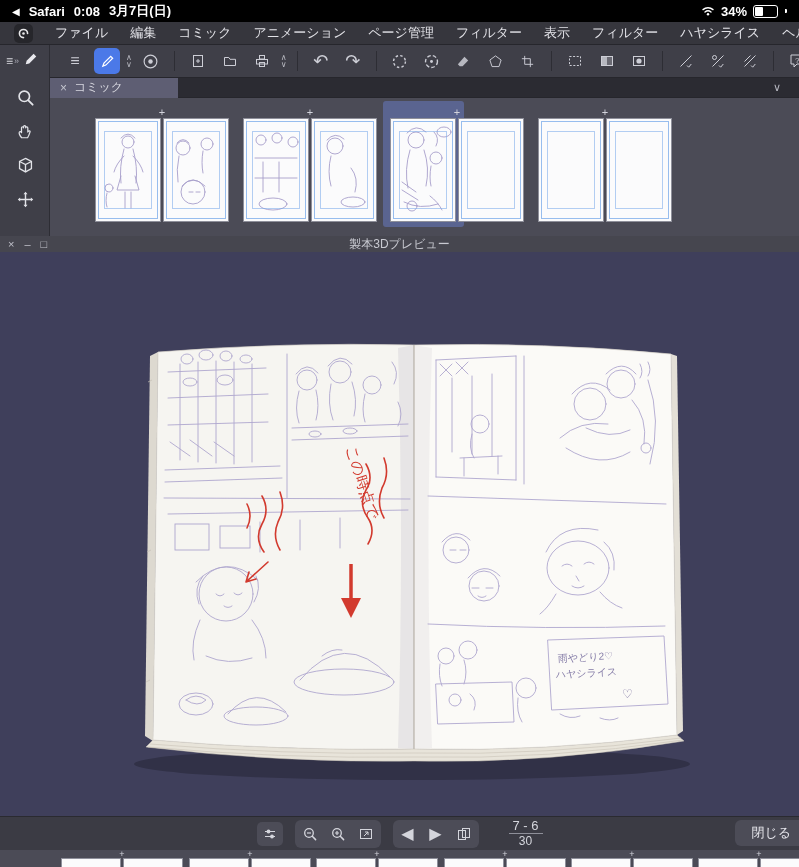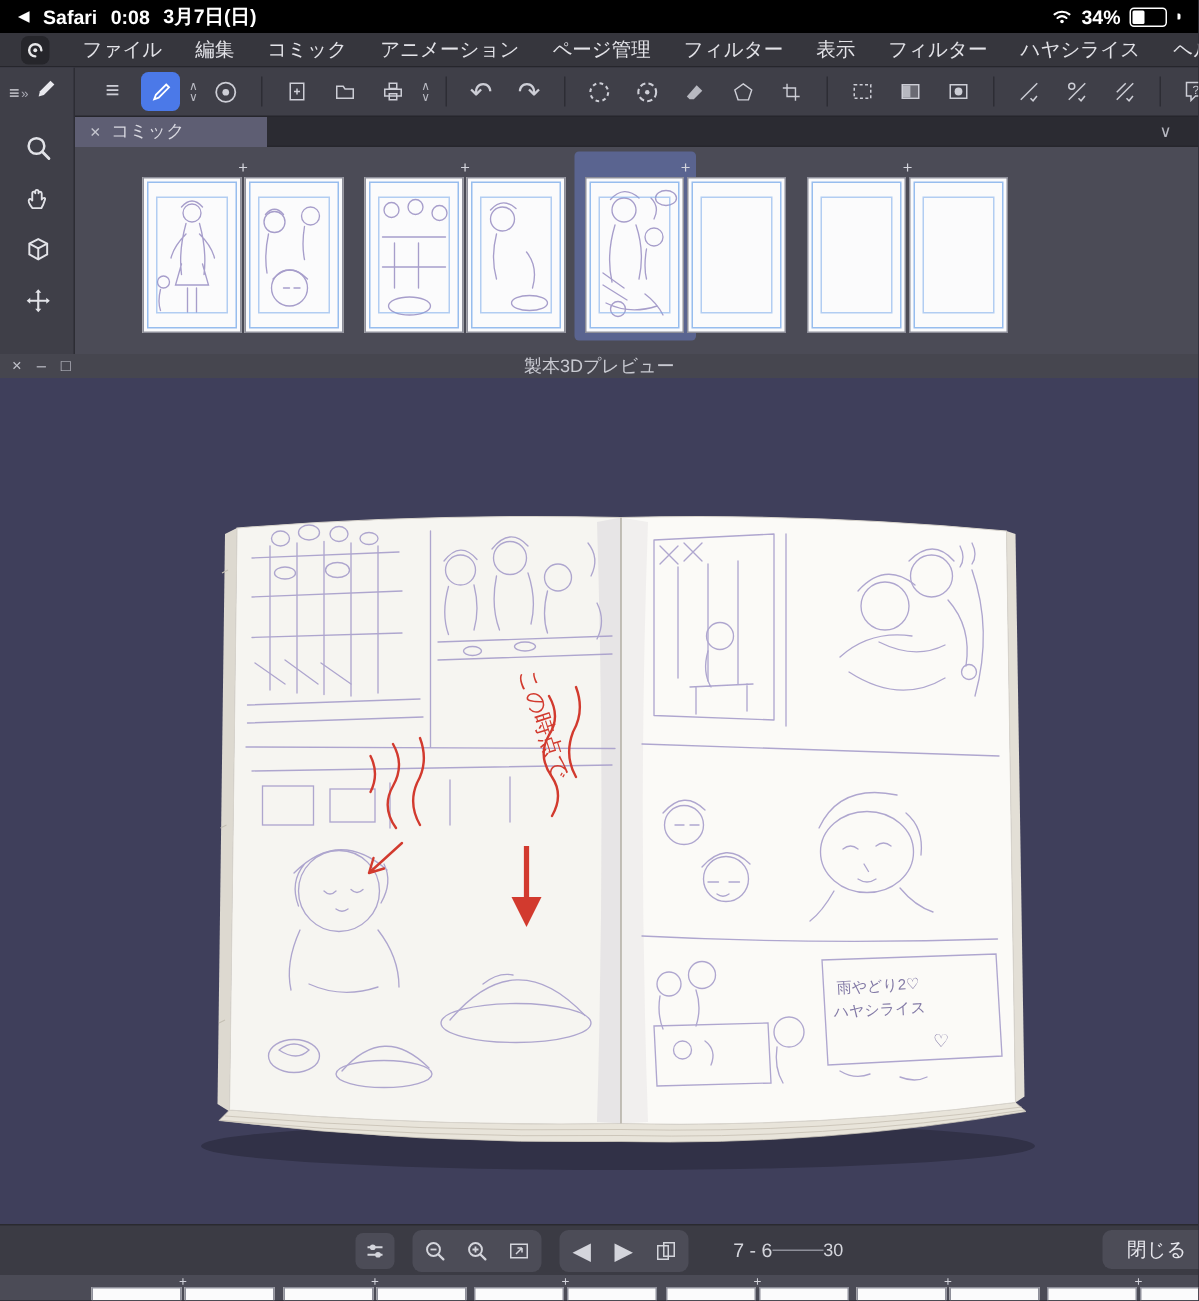--- a/index.html
+++ b/index.html
@@ -56,21 +56,21 @@
   
   .preview-window{position:absolute;left:0;top:236px;width:799px;height:614px;z-index:5;}
   .pv-titlebar{position:absolute;left:0;top:0;width:100%;height:16px;background:#46464f;border-bottom:1px solid #2a2a30;display:flex;align-items:center;font-size:12px;color:#c8c9d1;}
   .pv-controls{position:absolute;left:8px;top:0;height:16px;display:flex;align-items:center;gap:10px;font-size:11px;color:#c1c2cb;}
   .pv-title{width:100%;text-align:center;}
   .pv-canvas{position:absolute;left:0;top:16px;width:799px;height:564px;background:#3f3f5b;overflow:hidden;}
   .pv-toolbar{position:absolute;left:0;top:580px;width:100%;height:34px;background:#3b3b44;border-top:1px solid #2a2a30;display:flex;align-items:center;justify-content:center;gap:12px;box-sizing:border-box;color:#d4d5dc;}
   .pv-group{display:flex;background:#4c4c57;border-radius:6px;padding:2px;gap:2px;}
   .pv-btn{width:26px;height:24px;display:flex;align-items:center;justify-content:center;border-radius:5px;color:#d4d5dc;}
   .pv-btn.single{background:#4c4c57;}
-  .page-indicator{display:flex;flex-direction:row;align-items:center;margin-left:18px;line-height:13px;}
+  .page-indicator{display:flex;flex-direction:column;align-items:center;margin-left:18px;line-height:13px;}
   .pi-top{font-size:13px;}
   .pi-line{width:34px;height:1px;background:#8e8f99;margin:1px 0;}
   .pi-bottom{font-size:12px;}
   .close-btn{position:absolute;right:-8px;top:584px;height:26px;background:#4c4c57;border-radius:6px;color:#e6e6ec;font-size:13px;display:flex;align-items:center;padding:0 16px;}
 
   
   .bottom-strip{position:absolute;left:0;top:850px;width:799px;height:17px;background:#4b4b56;overflow:hidden;}
   .bspread{position:absolute;top:1px;width:122px;}
   .bspread .mark{text-align:center;font-size:9px;height:7px;line-height:7px;color:#d3d4dc;}
   .bspread .pages{display:flex;gap:2px;}

